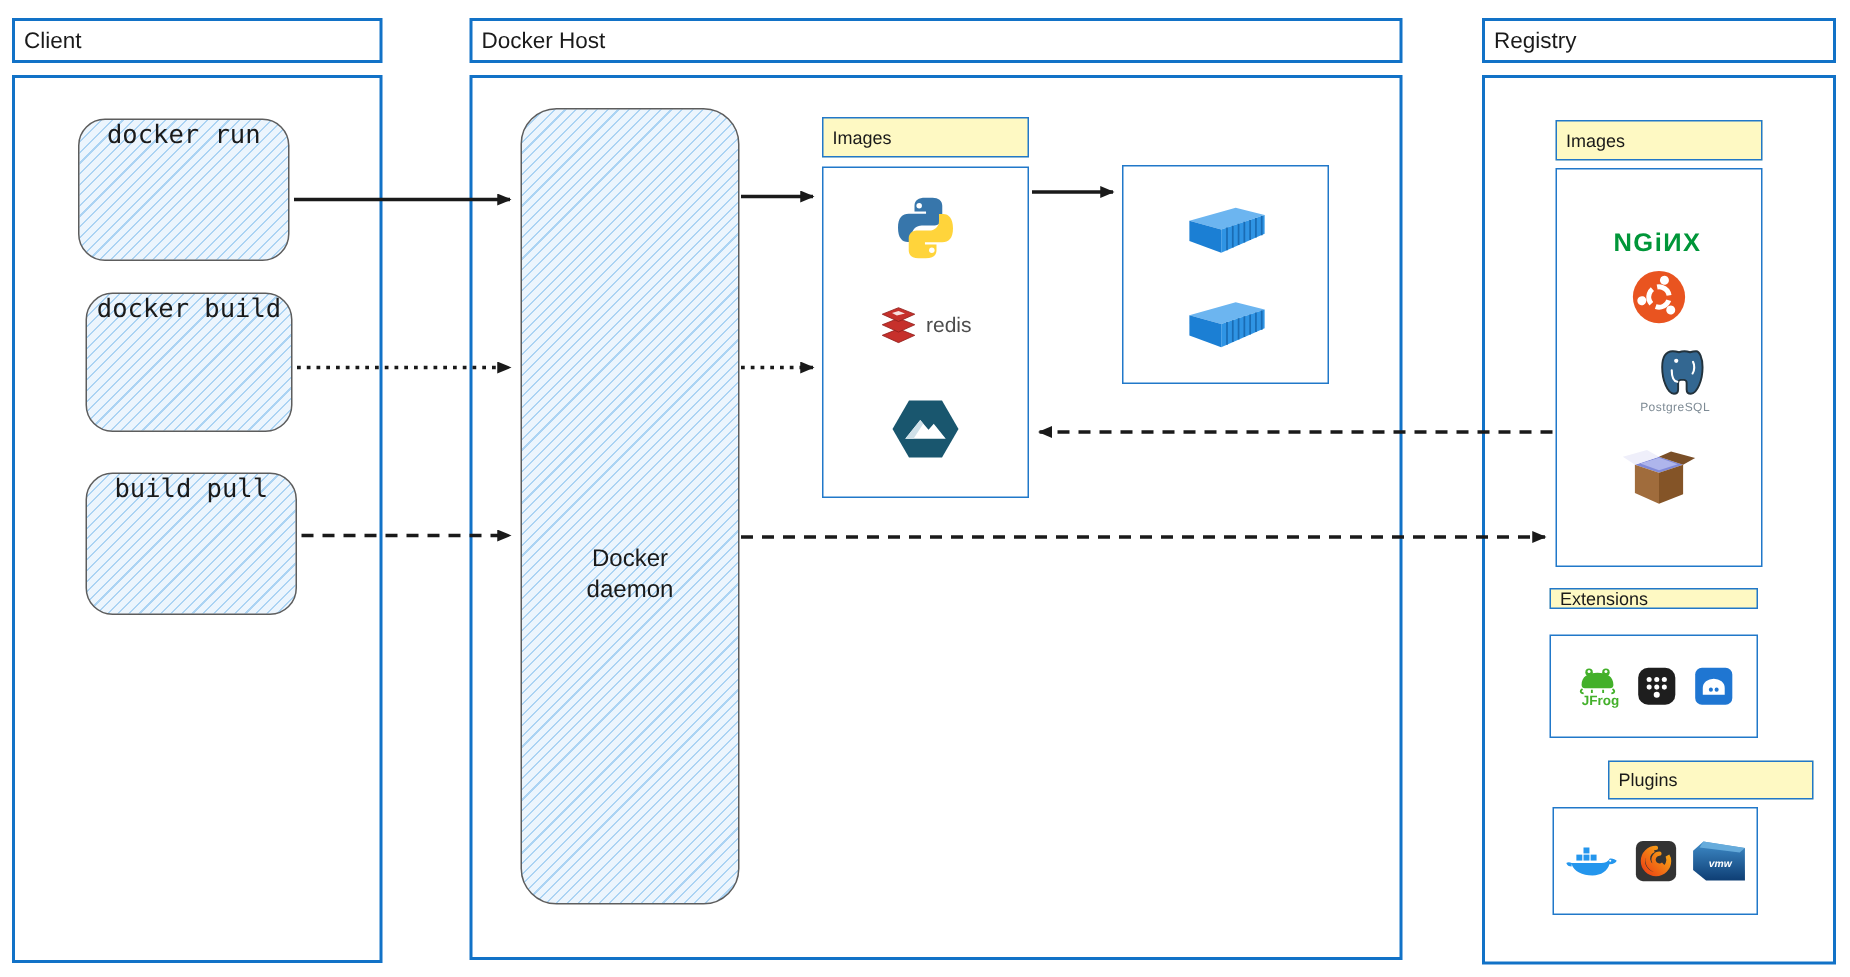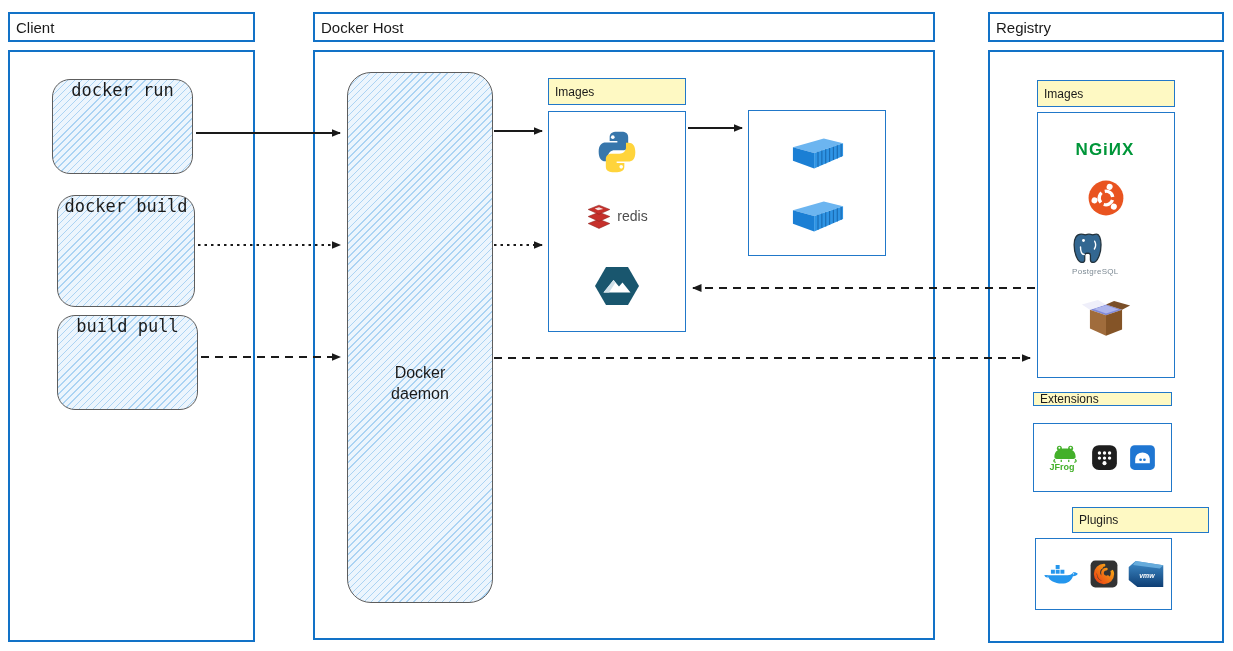--- a/index.html
+++ b/index.html
@@ -16,41 +16,41 @@
             rgba(136,193,238,0.65) 1px, rgba(255,255,255,0) 1px, rgba(255,255,255,0) 5px);
           border:1.6px solid #5d5d5d;box-sizing:border-box;position:absolute;}
   .cmd-box{border-radius:18px;display:flex;justify-content:center;
            font-family:"DejaVu Sans Mono", monospace;font-size:17px;color:#1a1a1a;}
   .daemon{border-radius:24px;}
   .daemon-label{position:absolute;text-align:center;font-size:16px;color:#1a1a1a;
                 white-space:pre-line;line-height:21px;}
   .icon-wrap{position:absolute;display:flex;align-items:center;justify-content:center;}
   .row-flex{position:absolute;display:flex;align-items:center;justify-content:center;box-sizing:border-box;}
   .nginx-word{position:absolute;width:136px;text-align:center;font-size:17px;font-weight:bold;
-              letter-spacing:1px;color:#009639;}
+              letter-spacing:1px;color:#009639;margin-top:12px;}
   .redis-label{font-size:14px;color:#4d4d4d;margin-left:5px;}
   .pg-label{font-size:8px;color:#7d8a94;text-align:center;margin-top:1px;letter-spacing:0.3px;}
   .jfrog-label{font-size:9px;font-weight:bold;color:#43b02a;text-align:center;line-height:8px;}
   .arrows{position:absolute;left:0;top:0;pointer-events:none;}
-  .stack{display:flex;flex-direction:column;align-items:flex-start;}
+  .stack{display:flex;flex-direction:column;align-items:flex-end;}
 </style>
 </head>
 <body>
 
 <div class="canvas">
 
   <div class="title-box" style="left:8px;top:12px;width:247px;height:30px;">
     <span>Client</span>
   </div>
   <div class="blue-box" style="left:8px;top:50px;width:247px;height:592px;"></div>
 
   <div class="sketch cmd-box" style="left:52px;top:79px;width:141px;height:95px;">
     <span>docker run</span>
   </div>
-  <div class="sketch cmd-box" style="left:57px;top:195px;width:138px;height:112px;">
+  <div class="sketch cmd-box" style="left:57px;top:195px;width:138px;height:93px;">
     <span>docker build</span>
   </div>
   <div class="sketch cmd-box" style="left:57px;top:315px;width:141px;height:95px;">
     <span>build pull</span>
   </div>
 
   <div class="title-box" style="left:313px;top:12px;width:622px;height:30px;">
     <span>Docker Host</span>
   </div>
   <div class="blue-box" style="left:313px;top:50px;width:622px;height:590px;"></div>

